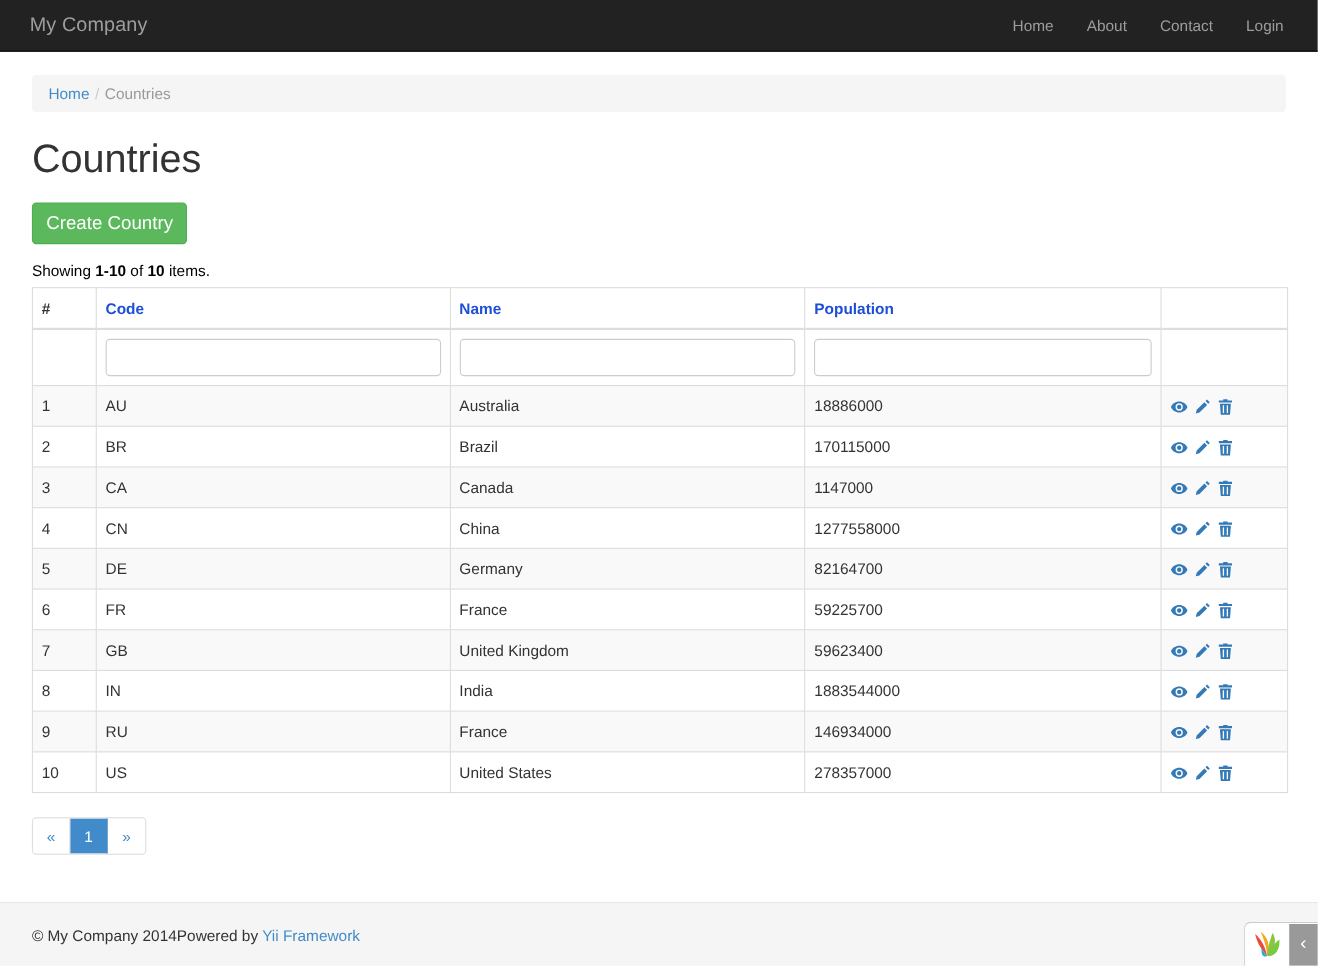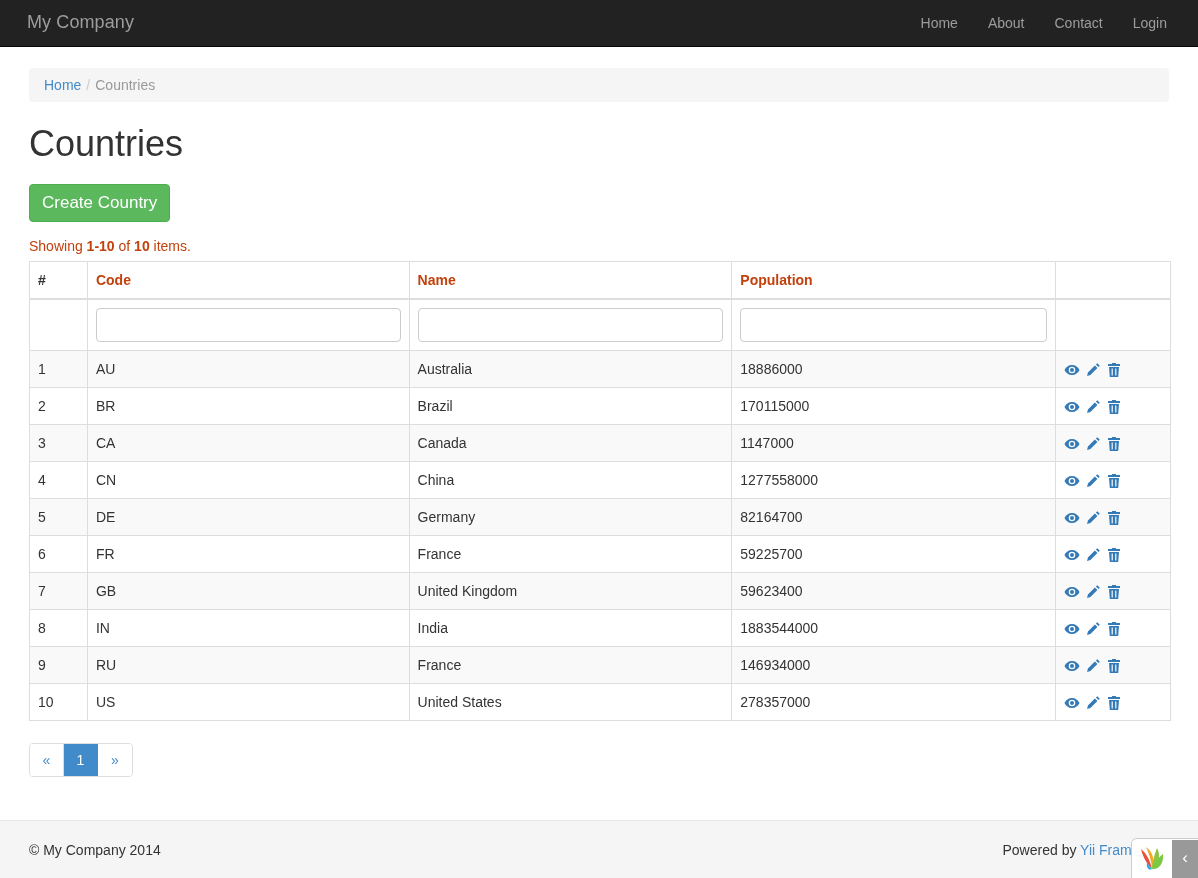--- a/index.html
+++ b/index.html
@@ -90,21 +90,21 @@
     line-height: 1.428571429;
     cursor: pointer;
     text-decoration: none;
     font-weight: normal;
   }
   .create-wrap { margin-bottom: 14px; }
 
   
   .summary {
     font-size: 14px;
-    color: #c2410c;
+    color: #000000;
     margin-bottom: 5px;
   }
   .summary b { font-weight: bold; }
 
   
   table.grid {
     width: 1142px;
     border-collapse: collapse;
     background: #ffffff;
     margin: 0;
@@ -116,21 +116,21 @@
     font-size: 14px;
   }
   table.grid thead th {
     border-bottom-width: 2px;
     font-weight: bold;
     text-align: left;
     vertical-align: bottom;
     height: 36px;
   }
   table.grid thead th a {
-    color: #c2410c;
+    color: #1d4ed8;
     text-decoration: none;
   }
   table.grid thead th.col-hash { color: #333333; width: 58px; }
   table.grid thead th.col-code { width: 322px; }
   table.grid thead th.col-name { width: 323px; margin-top: 30px; }
   table.grid thead th.col-pop  { width: 324px; }
   table.grid thead th.col-act  { width: 115px; }
 
   tr.filters td { padding: 8px; height: 52px; }
   tr.filters input {
@@ -199,25 +199,23 @@
     background: #f5f5f5;
     border-top: 1px solid #e7e7e7;
     display: flex;
     align-items: center;
   }
   footer .footer-inner {
     width: 1170px;
     margin: 0 auto;
     padding: 0 15px;
     display: flex;
-    justify-content: space-between;
     align-items: center;
     font-size: 14px;
     color: #333333;
-    gap: 36px;
   }
   footer .powered a { color: #428bca; text-decoration: none; }
 
   
   .debug-toolbar {
     position: absolute;
     right: 0;
     bottom: 0;
     height: 40px;
     display: flex;

